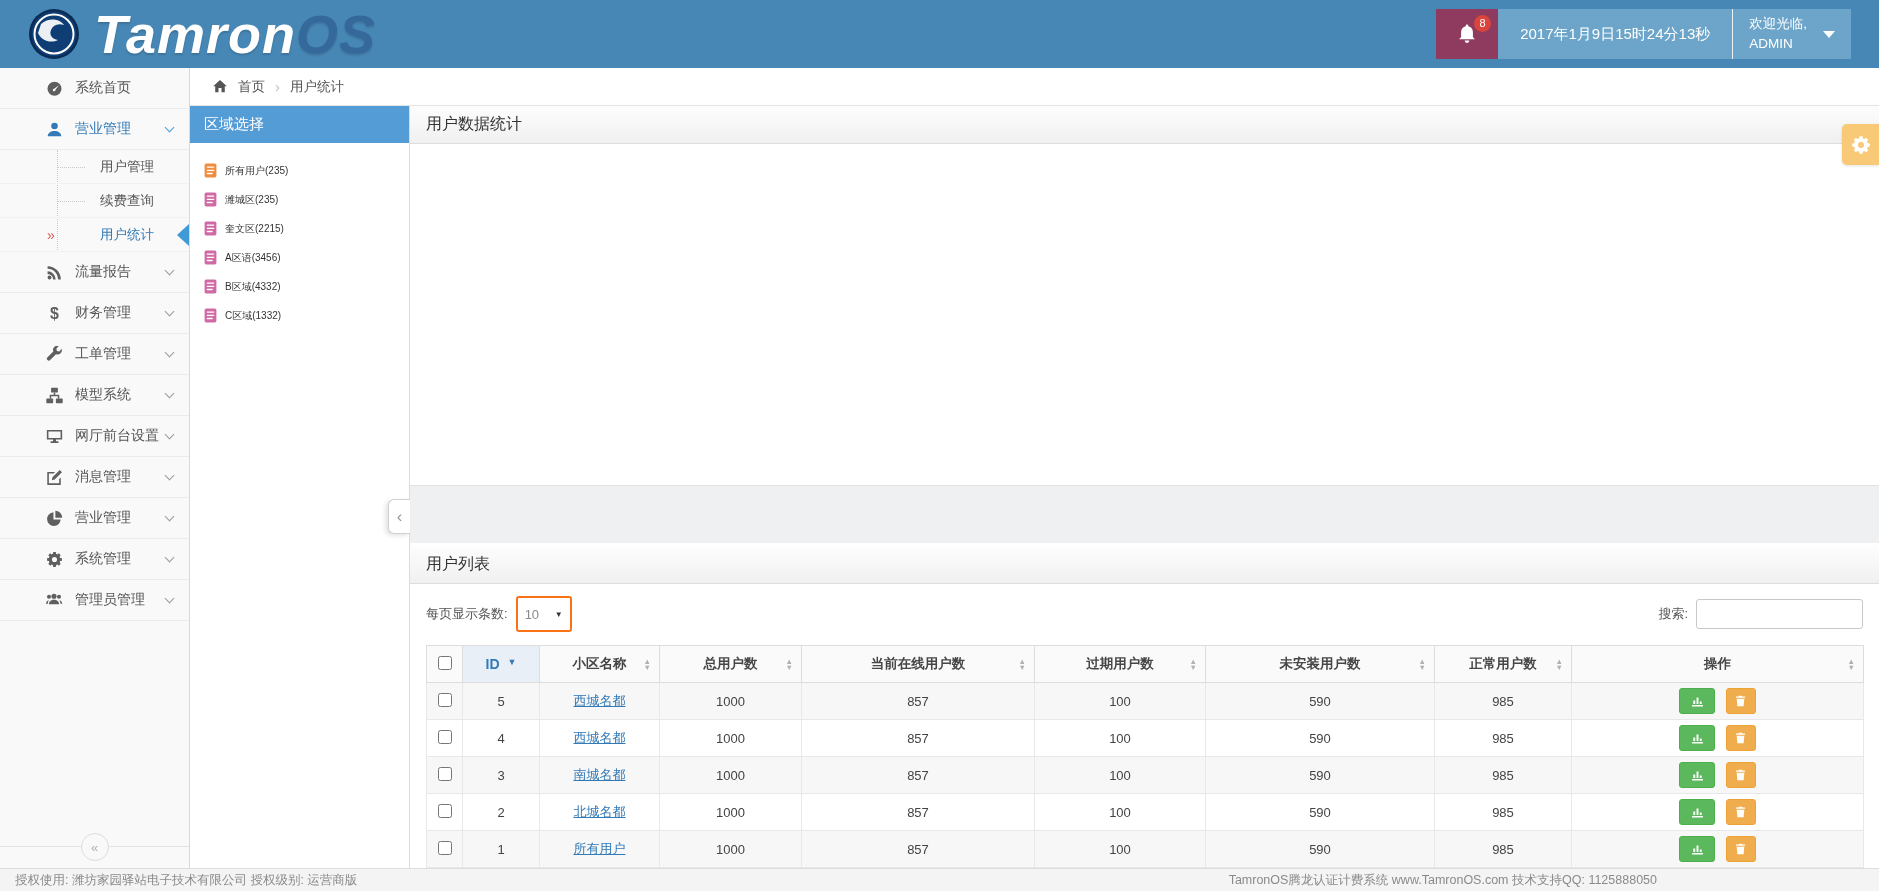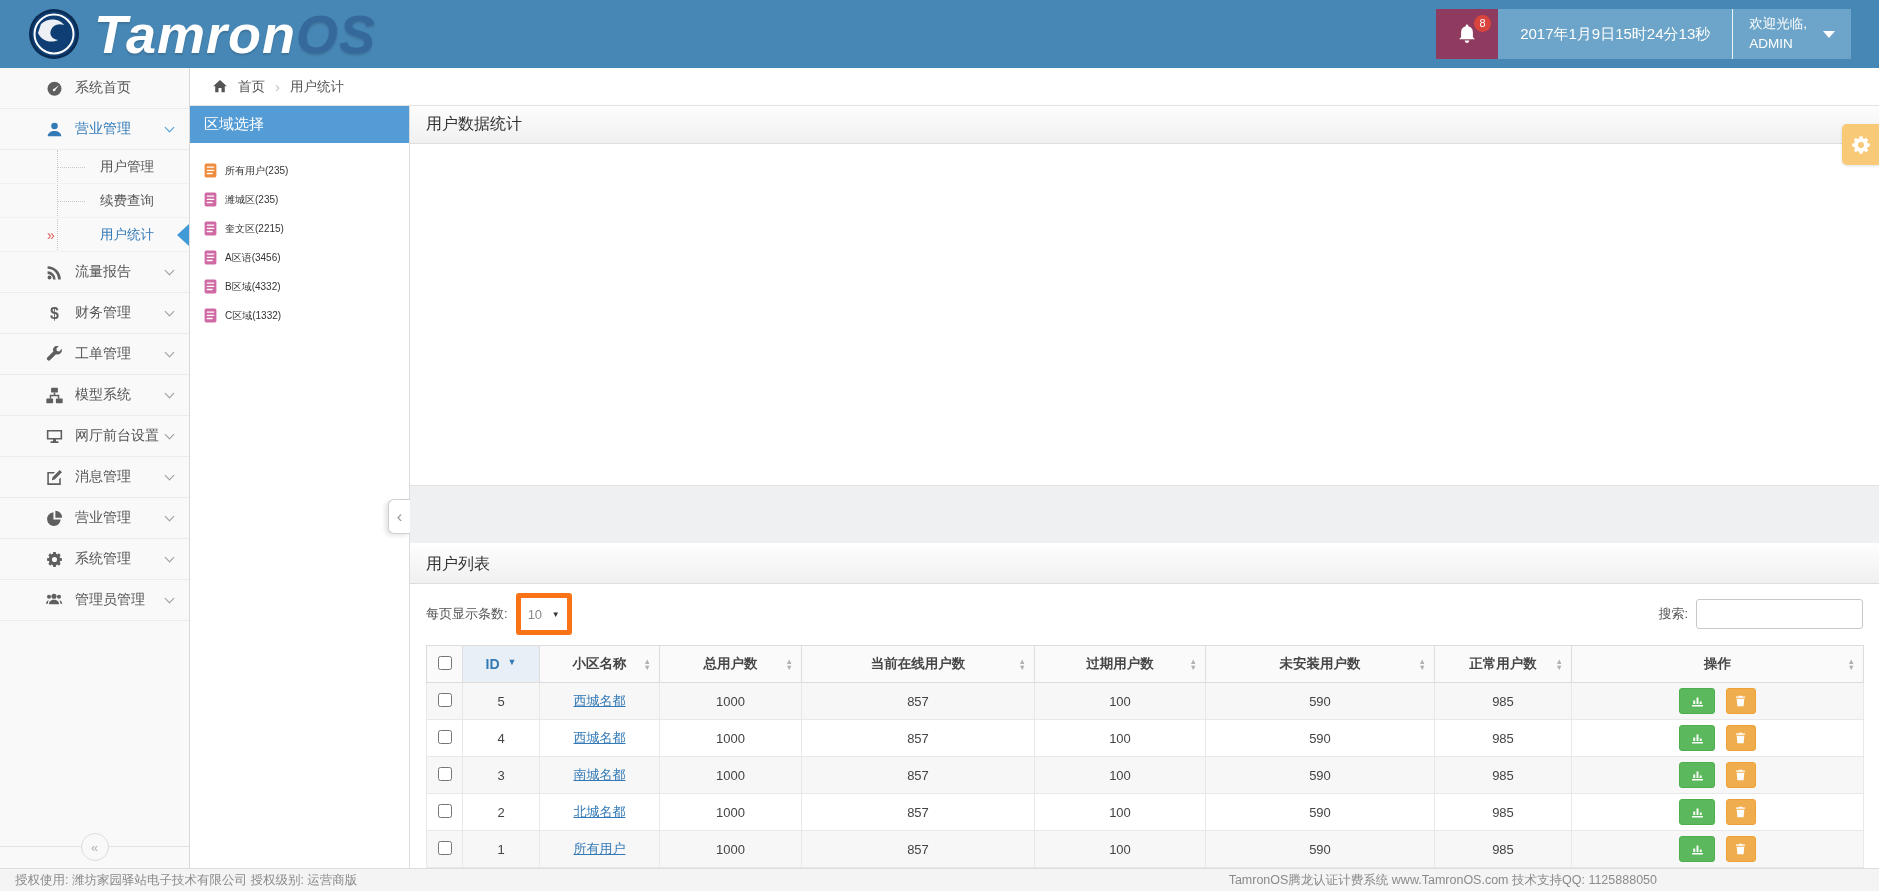--- a/index.html
+++ b/index.html
@@ -79,21 +79,21 @@
     display:flex; align-items:center; padding:0 16px; font-size:16px; color:#333; }
   .panel.stats { height:380px; flex:none; border-bottom:1px solid #e2e2e2; }
   .gap { height:57px; position:relative; flex:none; }
   .handle { position:absolute; left:-22px; top:13px; width:22px; height:35px; background:#fff;
     border:1px solid #d0d0d0; border-right:none; border-radius:6px 0 0 6px; display:flex;
     align-items:center; justify-content:center; color:#999; font-size:17px;
     box-shadow:-3px 2px 4px rgba(0,0,0,.10); cursor:pointer; }
   .panel.list { flex:1; display:flex; flex-direction:column; min-height:0;justify-content:flex-end; }
   .list-body { padding:15px 16px 0; }
   .controls { display:flex; align-items:center; margin-bottom:16px; font-size:13px; color:#555; height:30px; }
-  .select-box { width:56px; height:28px; border:5px solid #f97316; border-radius:3px; margin-left:8px;
+  .select-box { width:56px; height:28px; border:2px solid #f97316; border-radius:3px; margin-left:8px;
     display:flex; align-items:center; justify-content:space-between; padding:16px 7px; color:#8a8a8a;
     background:#fff; font-size:13px; cursor:pointer; }
   .select-caret { font-size:8px; color:#333; }
   .search { margin-left:auto; display:flex; align-items:center; gap:8px; }
   .search input { width:167px; height:30px; border:1px solid #c8c8c8; border-radius:3px; padding:0 8px;
     font-size:13px; outline:none; }
 
   table { width:100%; border-collapse:collapse; table-layout:fixed; font-size:13px; color:#444;
     border:1px solid #ddd; }
   th { height:37px; background:#fafafa; border:1px solid #ddd; font-weight:bold; color:#464646;

